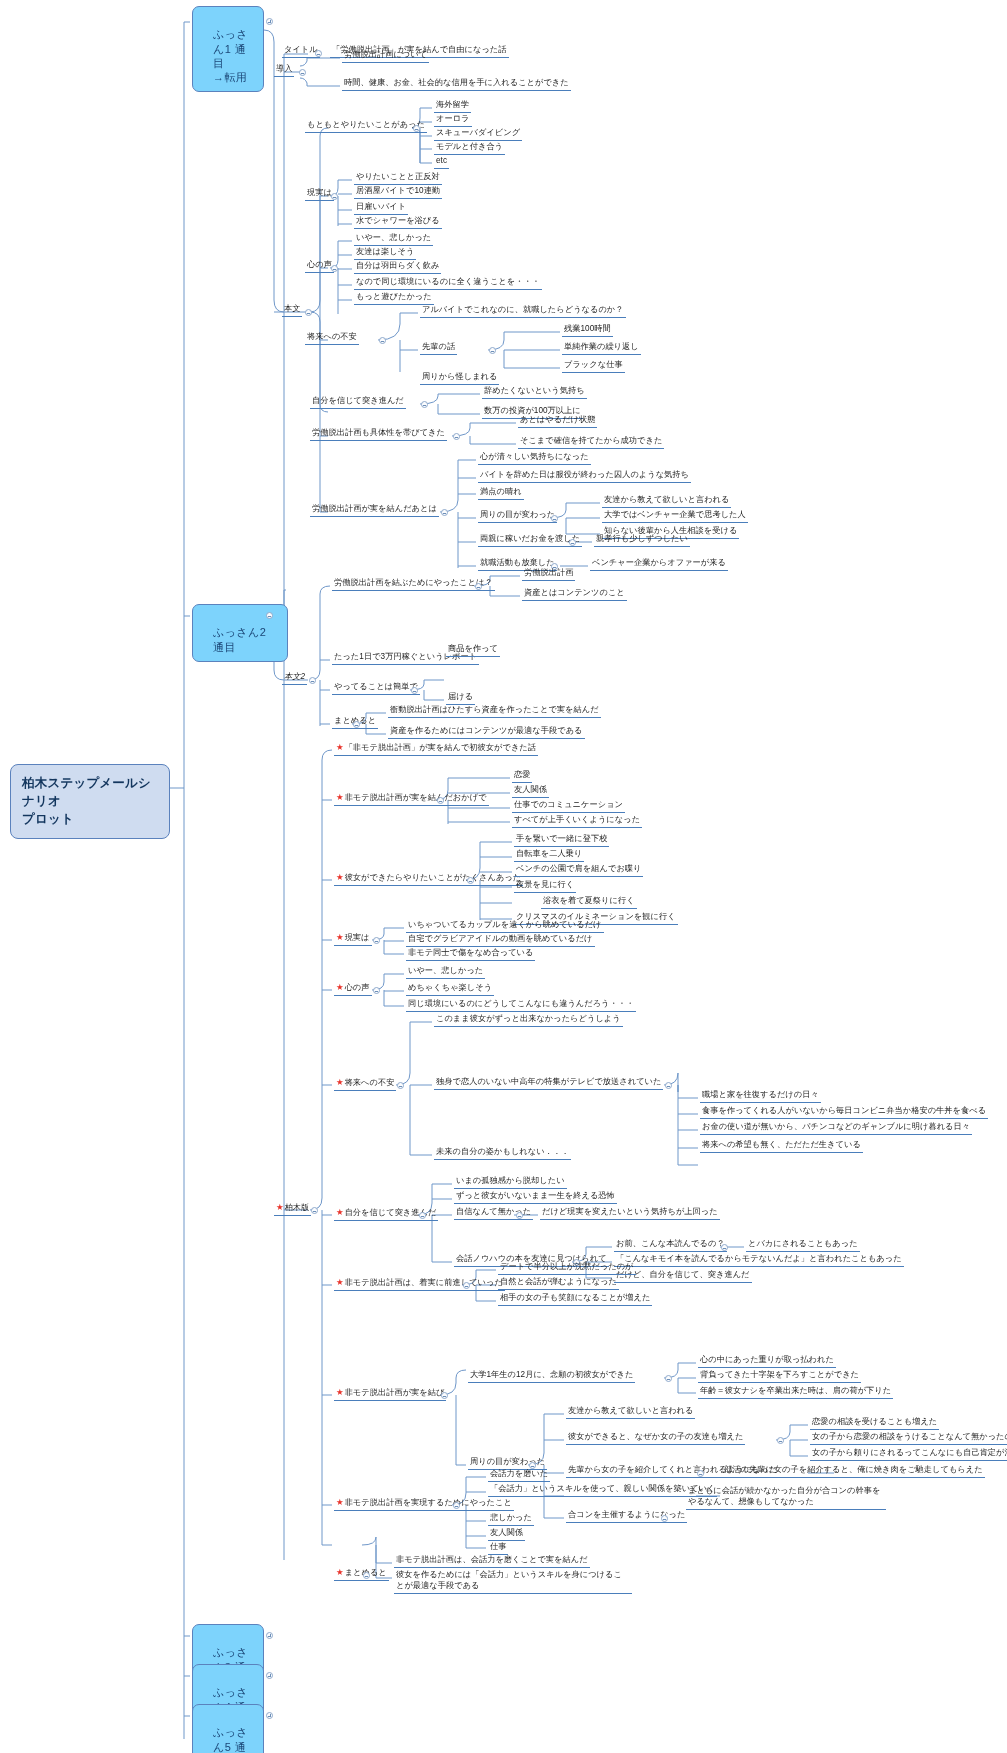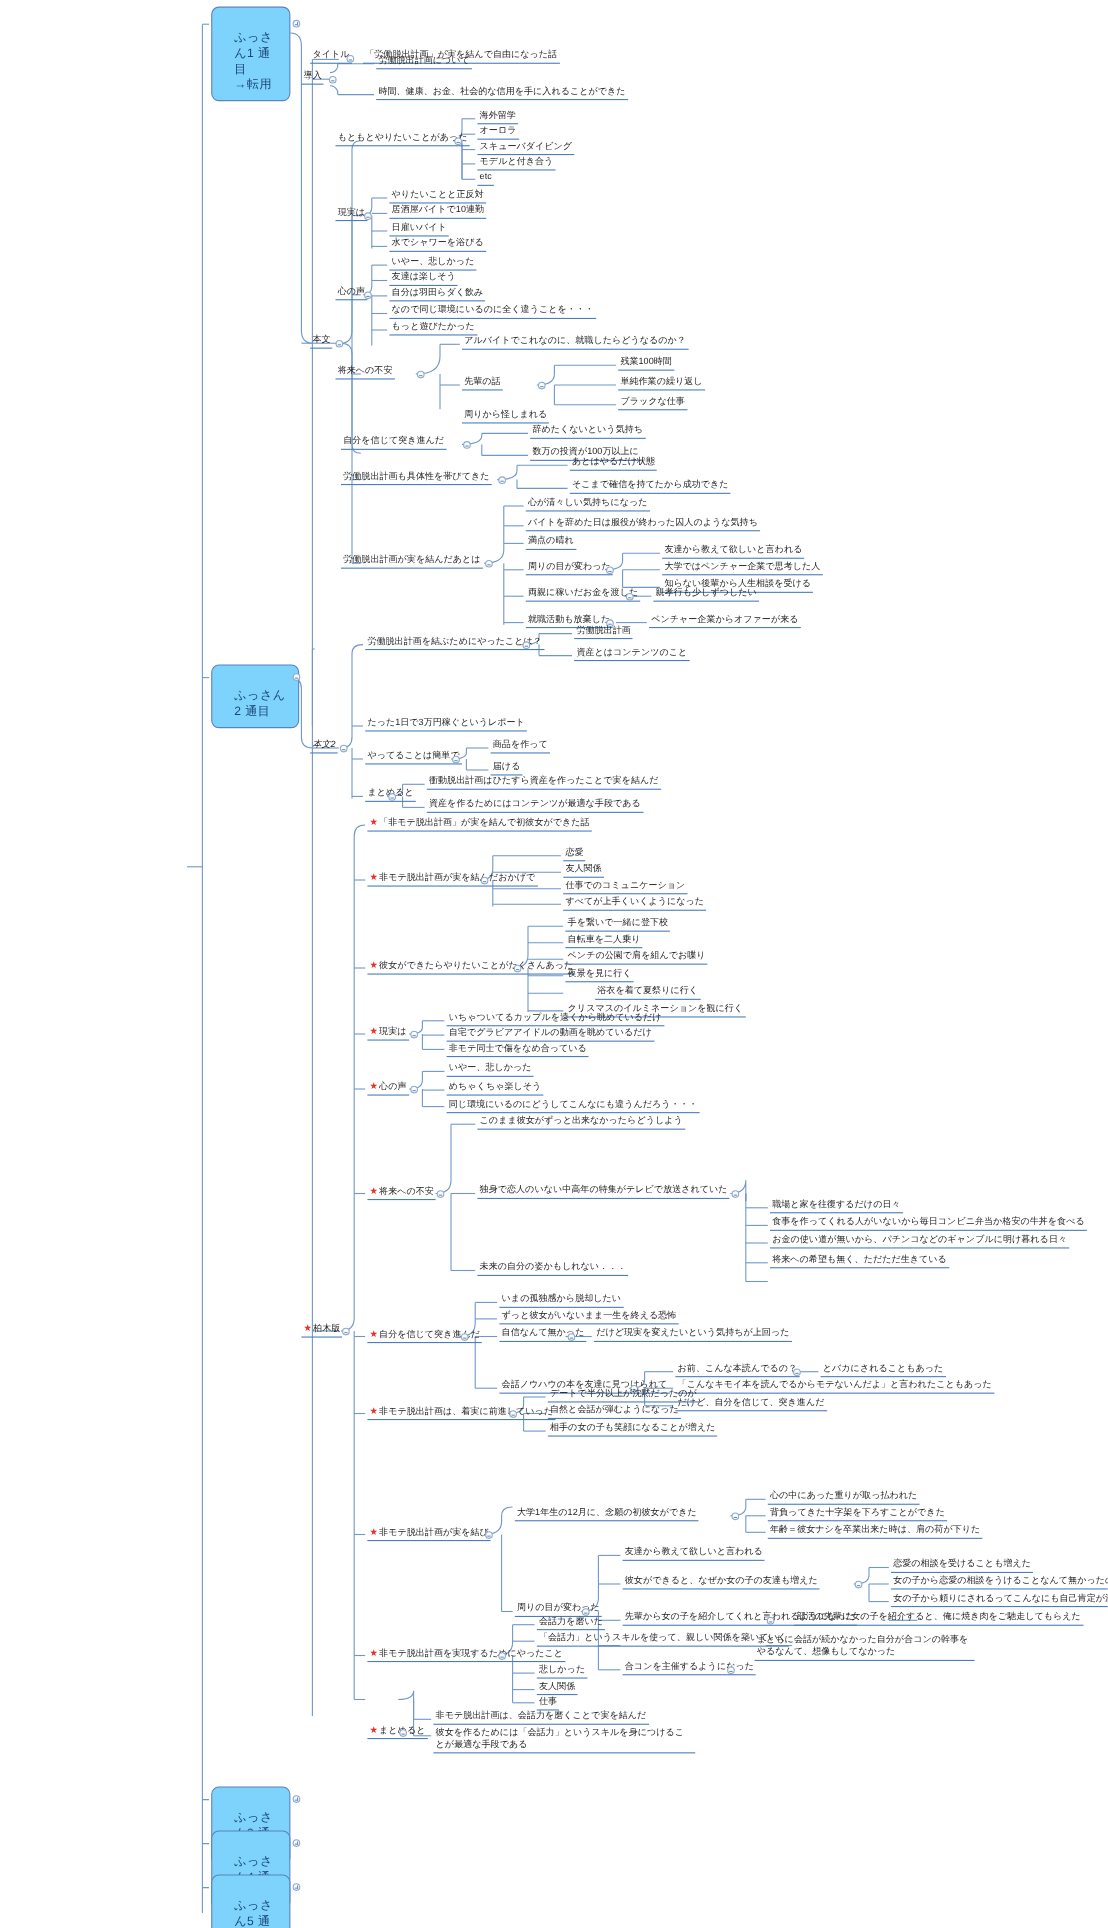--- a/index.html
+++ b/index.html
@@ -336,28 +336,32 @@
       <path d="M466 1536 L486 1536"></path>
       <path d="M466 1548 L486 1548"></path>
 
       <path d="M362 1545 Q376 1545 376 1537 L376 1563"></path>
       <path d="M376 1545 L376 1578"></path>
       <path d="M376 1563 L392 1563"></path>
       <path d="M376 1578 L392 1578"></path>
     </g>
   </svg>
 
+  <div class="root" style="left:10px; top:764px; width:160px;">
+    <span style="white-space:pre-line">柏木ステップメールシナリオ
+プロット</span>
+  </div>
 
   <div class="mail" style="left:192px; top:6px; width:72px;">
     <span>ふっさん1 通目
 →転用</span>
   </div>
   <span class="hnd plus" style="left:266px; top:18px;"></span>
 
-  <div class="mail" style="left:192px; top:604px; width:80px;">
+  <div class="mail" style="left:192px; top:604px; width:96px;">
     <span>ふっさん2 通目</span>
   </div>
   <span class="hnd" style="left:266px; top:612px;"></span>
 
   <div class="mail" style="left:192px; top:1624px; width:72px;">
     <span>ふっさん3 通目</span>
   </div>
   <span class="hnd plus" style="left:266px; top:1632px;"></span>
 
   <div class="mail" style="left:192px; top:1664px; width:72px;">
@@ -450,21 +454,21 @@
   <div class="n" style="left:522px; top:568px;">労働脱出計画</div>
   <div class="n" style="left:522px; top:588px;">資産とはコンテンツのこと</div>
 
   <div class="n" style="left:282px; top:672px;font-style:italic;">本文2</div>
   <span class="hnd" style="left:309px; top:677px;"></span>
 
   <div class="n" style="left:332px; top:652px;">たった1日で3万円稼ぐというレポート</div>
 
   <div class="n" style="left:332px; top:682px;">やってることは簡単で</div>
   <span class="hnd" style="left:411px; top:687px;"></span>
-  <div class="n" style="left:446px; top:672px;">商品を作って</div>
+  <div class="n" style="left:446px; top:644px;">商品を作って</div>
   <div class="n" style="left:446px; top:692px;">届ける</div>
 
   <div class="n" style="left:332px; top:716px;">まとめると</div>
   <span class="hnd" style="left:353px; top:721px;"></span>
   <div class="n" style="left:388px; top:705px;">衝動脱出計画はひたすら資産を作ったことで実を結んだ</div>
   <div class="n" style="left:388px; top:726px;">資産を作るためにはコンテンツが最適な手段である</div>
 
   <div class="n" style="left:274px; top:1202px;">
     <span class="star">★</span><span>柏木版</span>
   </div>

